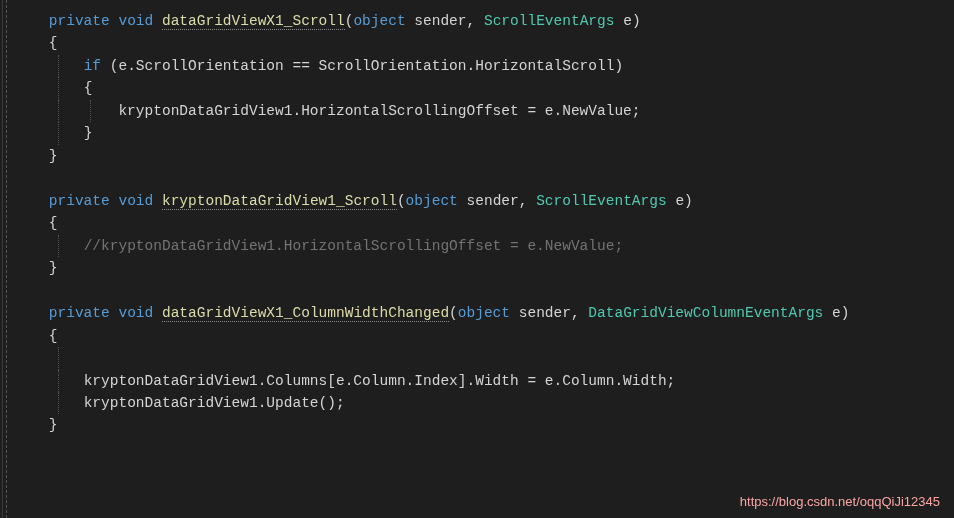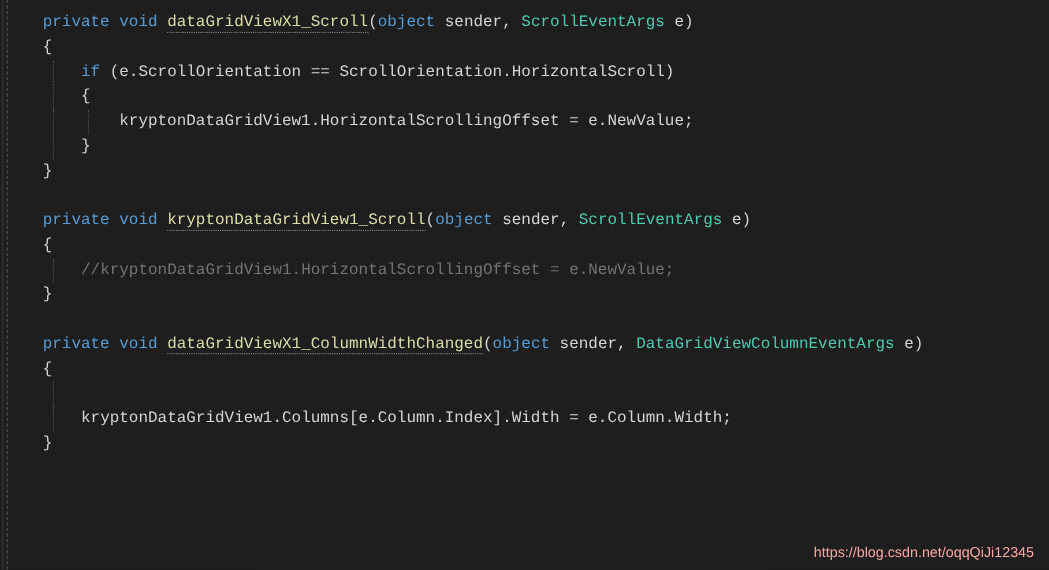--- a/index.html
+++ b/index.html
@@ -8,21 +8,21 @@
       font-family: Consolas, 'Courier New', monospace;
       font-size: 14.5px;
       line-height: 1.55;
       color: #d4d4d4;
       width: 954px;
       height: 518px;
       overflow: hidden;
       position: relative;
     }
     .editor {
-      padding: 10px 0 10px 4px;
+      padding: 10px 0 10px 14px;
       position: relative;
     }
     .line { white-space: pre; position: relative; }
     .guide { border-left: 1px dotted #555; display: inline-block; height: 1.55em; vertical-align: bottom; position: absolute; }
     .g1 { left: 44px; }
     .g2 { left: 76px; }
     .kw-blue { color: #569cd6; }
     .fn-name { color: #dcdcaa; }
     .class-type { color: #4ec9b0; }
     .comment { color: #737373; }
@@ -74,17 +74,18 @@
   <div class="line">    <span class="text-default">{</span></div>
   <div class="line"><span class="guide g1"></span>        <span class="comment">//kryptonDataGridView1.HorizontalScrollingOffset = e.NewValue;</span></div>
   <div class="line">    <span class="text-default">}</span></div>
 
   <div class="line"> </div>
 
   <div class="line">    <span class="kw-blue">private</span> <span class="kw-blue">void</span> <span class="fn-name underline-dotted">dataGridViewX1_ColumnWidthChanged</span><span class="text-default">(</span><span class="kw-blue">object</span><span class="text-default"> sender</span><span class="text-default">, </span><span class="class-type">DataGridViewColumnEventArgs</span><span class="text-default"> e</span><span class="text-default">)</span></div>
   <div class="line">    <span class="text-default">{</span></div>
   <div class="line"><span class="guide g1"></span> </div>
   <div class="line"><span class="guide g1"></span>        <span class="text-default">kryptonDataGridView1.Columns[e.Column.Index].Width = e.Column.Width;</span></div>
+  <div class="line"><span class="guide g1"></span>        <span class="text-default">kryptonDataGridView1.Update();</span></div>
   <div class="line">    <span class="text-default">}</span></div>
 
 </div>
 
 <div class="watermark">https://blog.csdn.net/oqqQiJi12345</div>
 
 </body></html>

